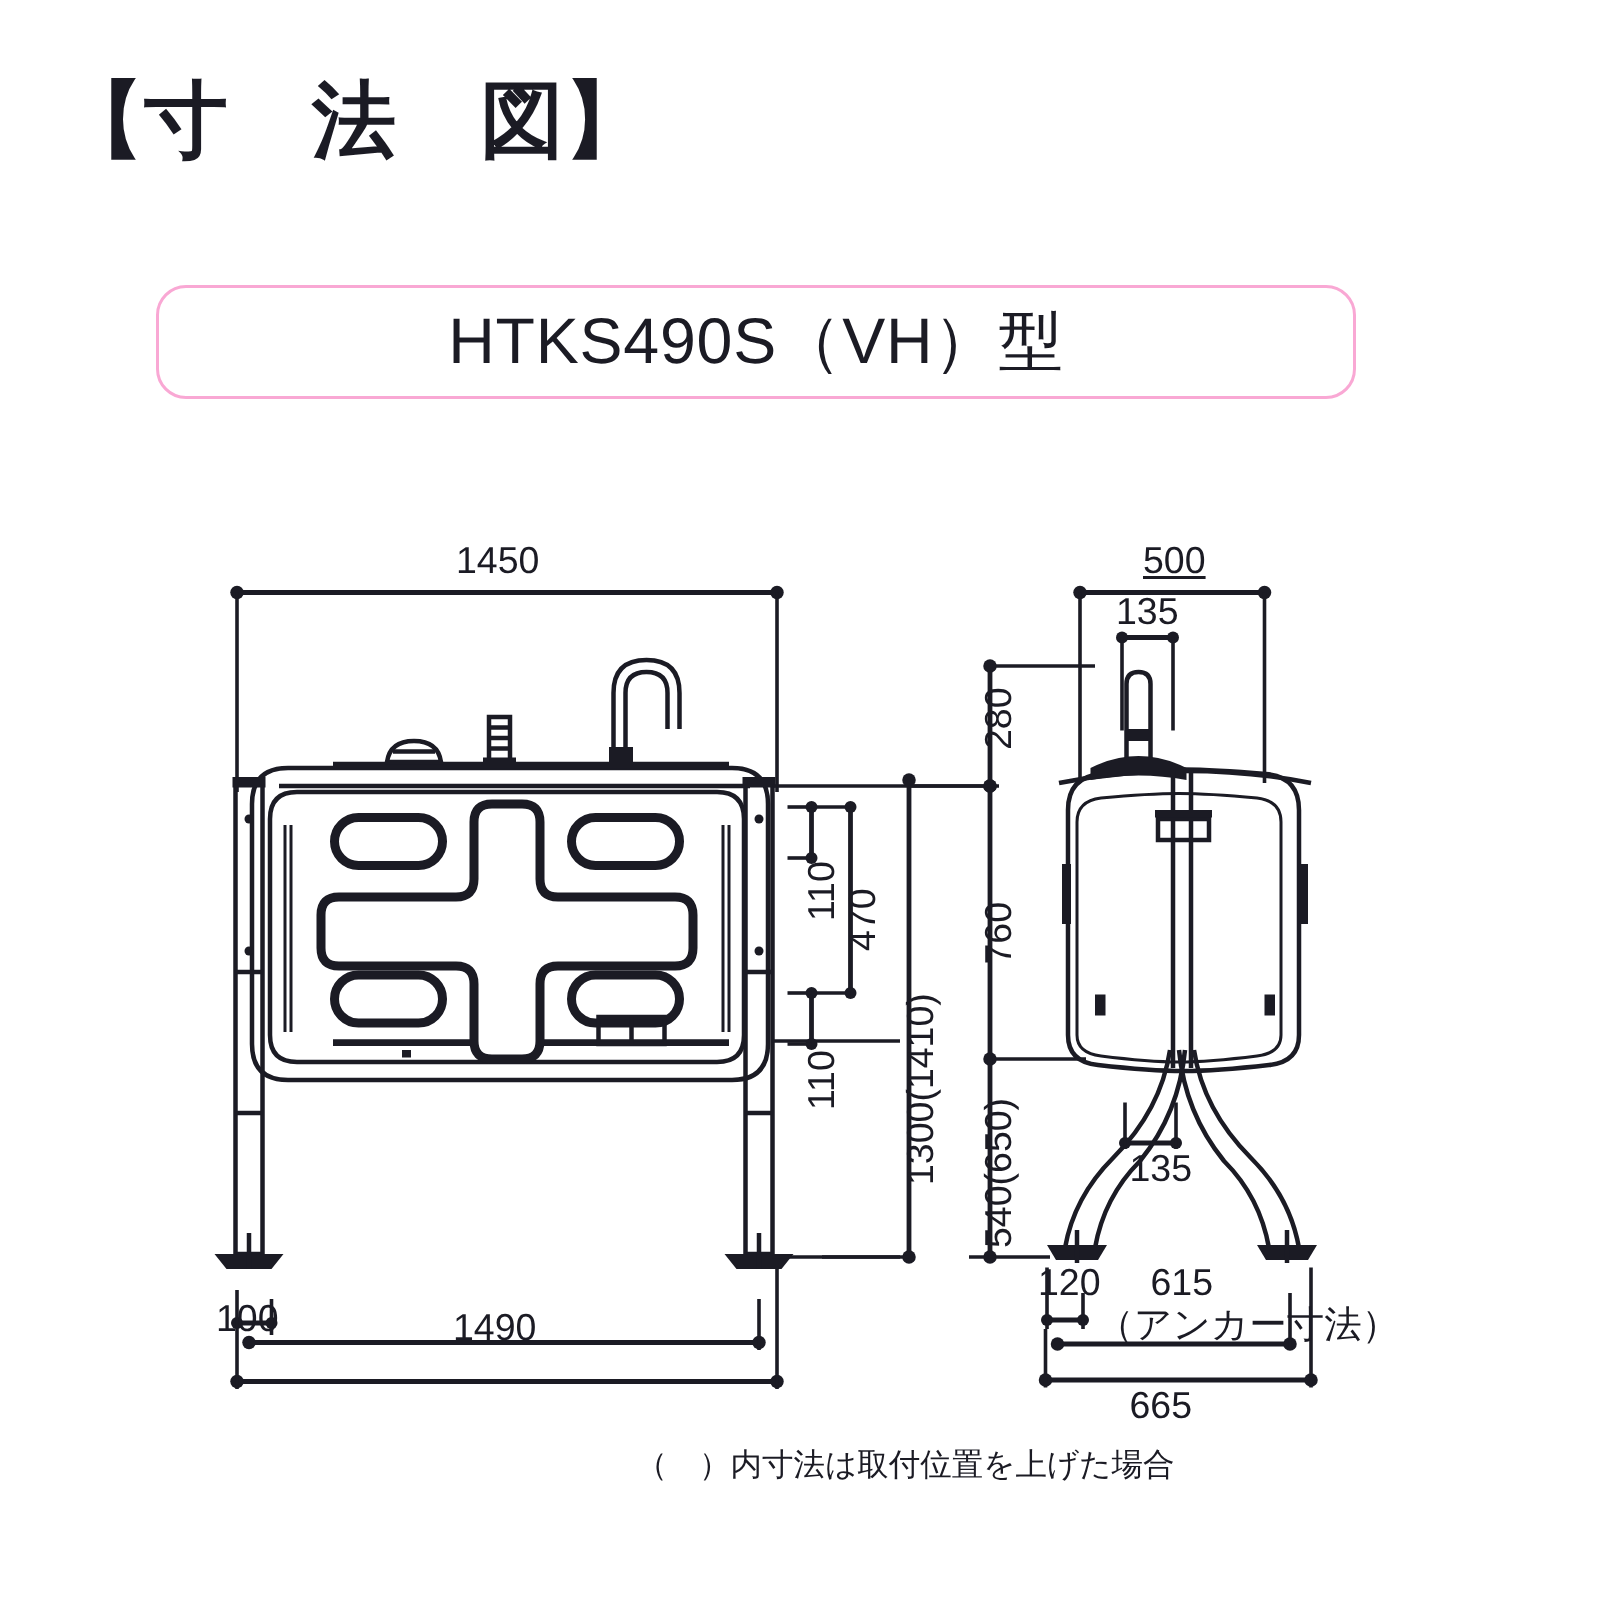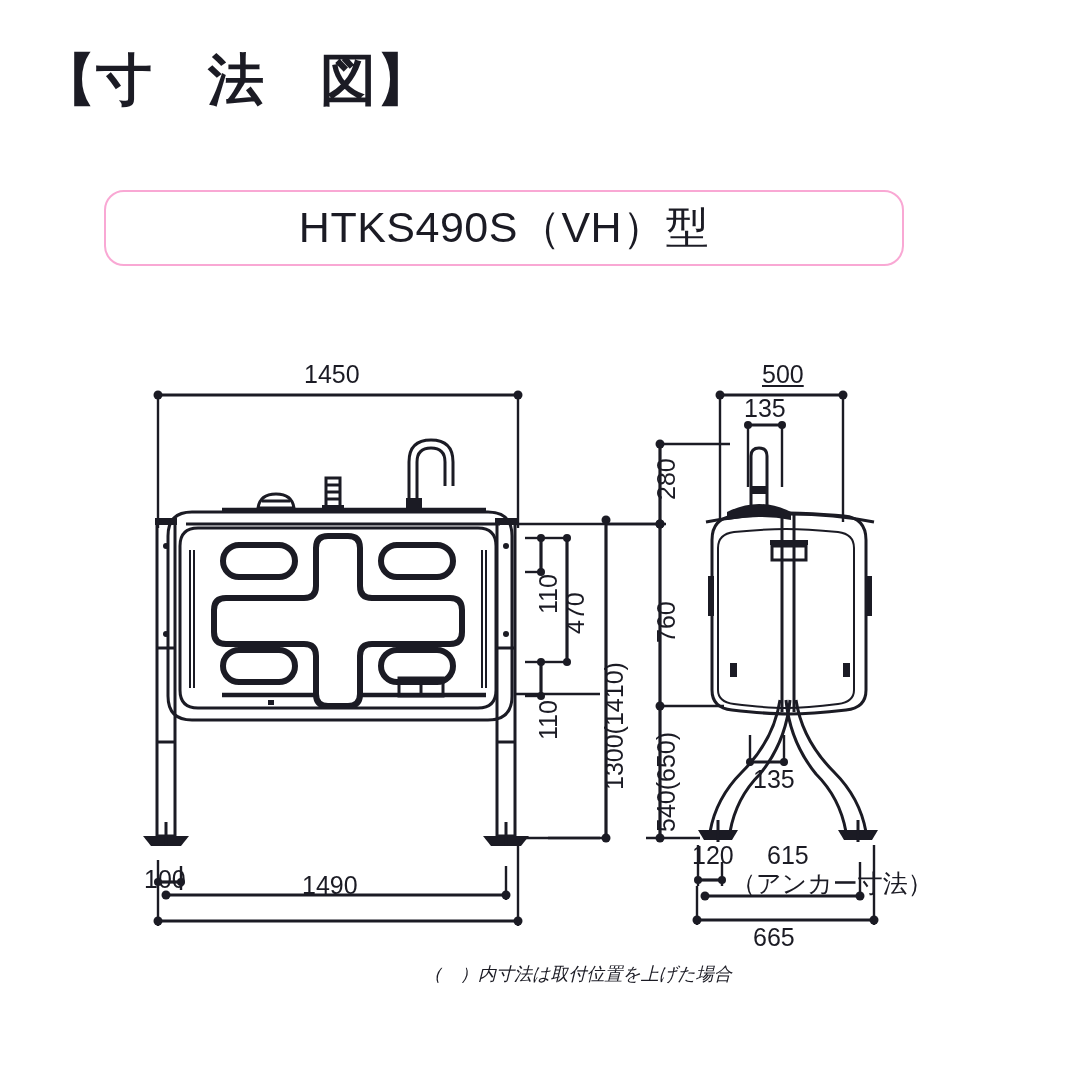--- a/index.html
+++ b/index.html
@@ -61,24 +61,23 @@
     position: absolute;
     left: 0;
     top: 0;
     width: 1080px;
     height: 1080px;
   }
   .note {
     position: absolute;
     left: 424px;
     top: 962px;
-    font-size: 18px;
+    font-size: 21px;
     color: #1b1b24;
     white-space: pre;
-    font-style: italic;
   }
   
   .dim {
     position: absolute;
     font-size: 25px;
     color: #1b1b24;
     white-space: pre;
     line-height: 1;
   }
   .dim.vert {

